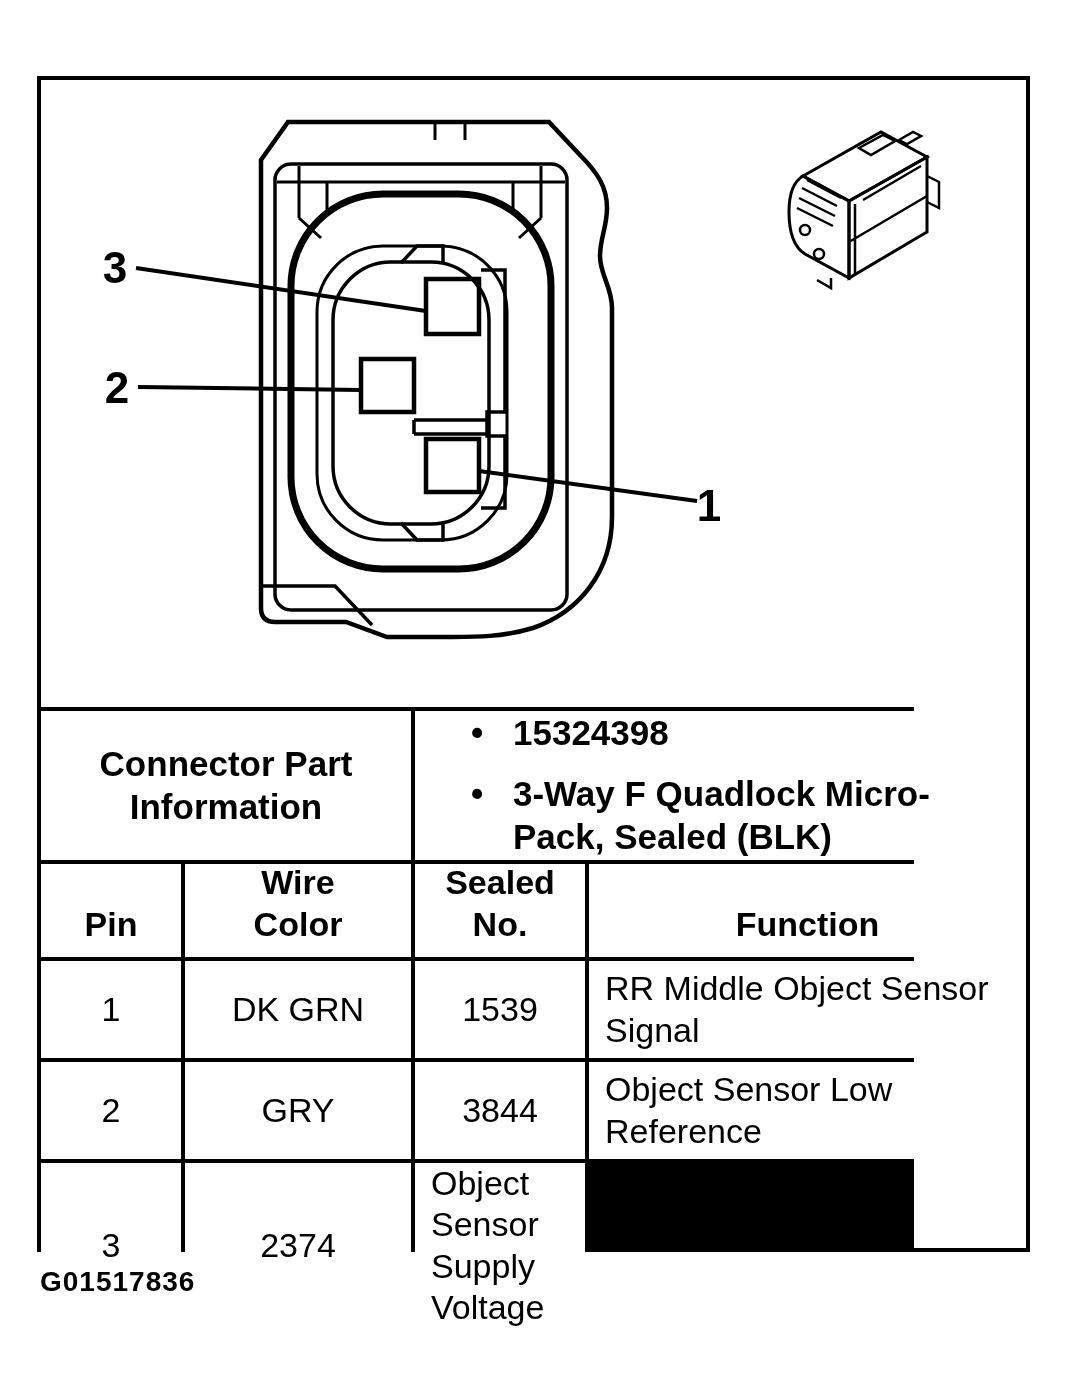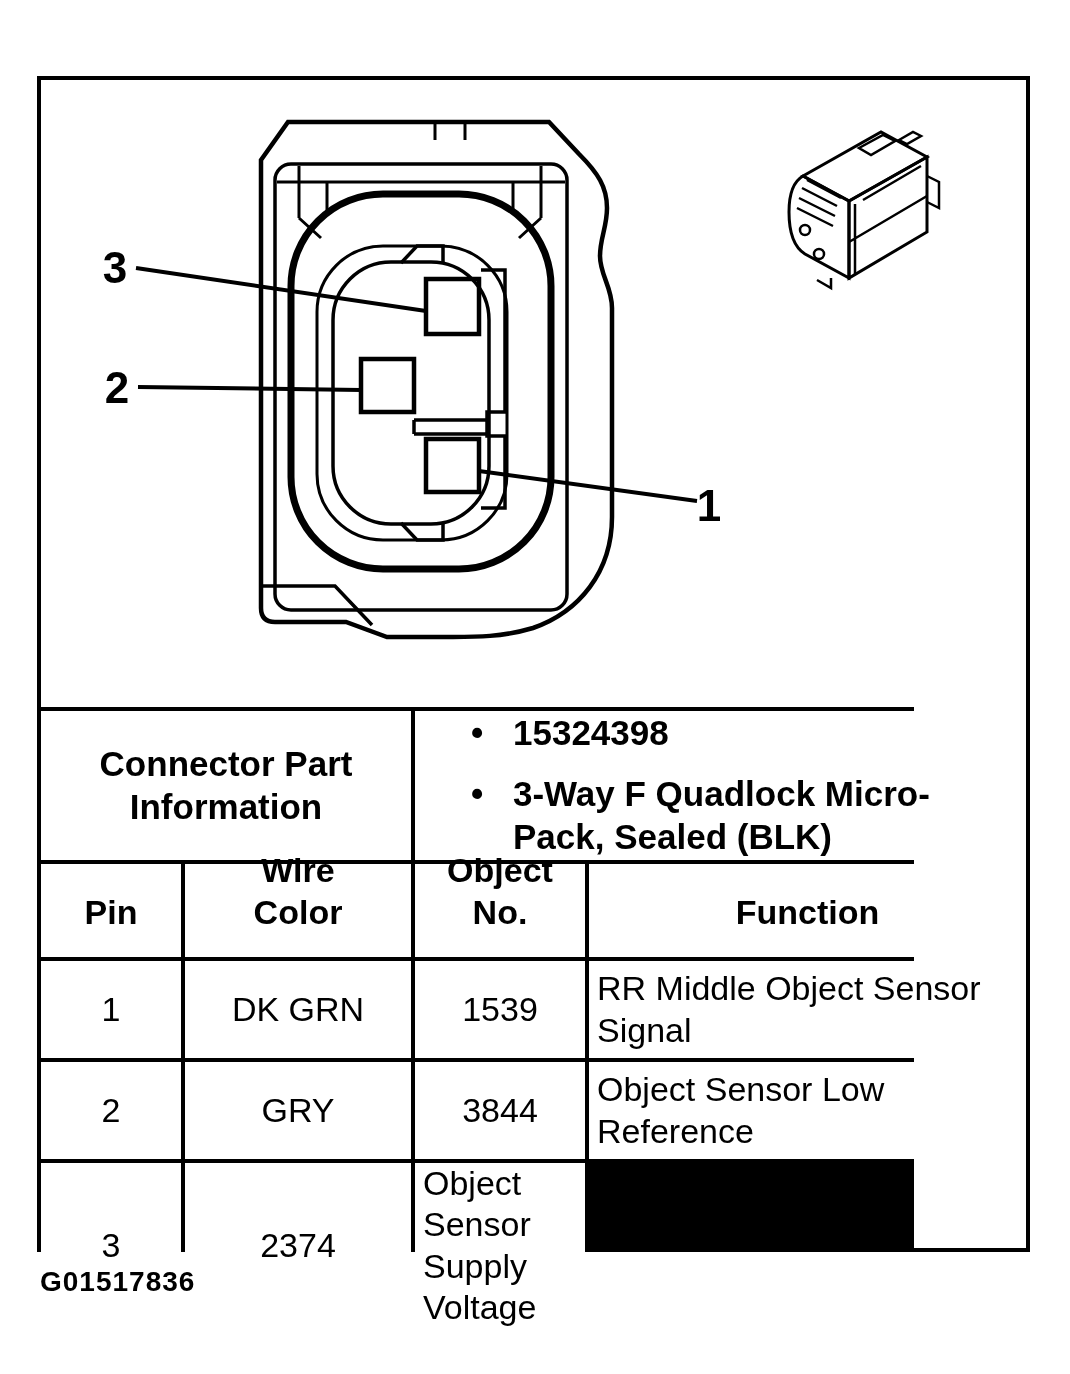--- a/index.html
+++ b/index.html
@@ -23,24 +23,24 @@
   .c{background:#fff;display:flex;align-items:center;justify-content:center;
      text-align:center;font-size:34px;font-weight:bold;line-height:1.22;}
   .span-a{grid-column:1/3;}
   .span-b{grid-column:3/5;}
   .prewrap{white-space:pre-line;}
   .partinfo-label{font-size:35px;}
   .bullets{flex-direction:column;align-items:stretch;justify-content:center;
      text-align:left;padding:6px 10px 6px 56px;gap:18px;font-size:35px;}
   .bullet-item{display:flex;align-items:flex-start;}
   .bullet-dot{width:42px;flex:0 0 42px;font-size:35px;}
-  .hdr{align-items:flex-end;padding-bottom:24px;}
+  .hdr{align-items:flex-end;padding-bottom:12px;}
   .datacell{font-weight:normal;}
   .funccell{font-weight:normal;justify-content:flex-start;text-align:left;
-     padding-left:8px;padding-right:6px;}
+     padding-left:16px;padding-right:6px;}
   .figure-id{
     position:absolute;left:40px;top:1266px;font-size:28px;font-weight:bold;
     letter-spacing:1px;
     text-align:center;
   }
   svg .ln{stroke:#000;fill:none;}
   svg text{font-family:"Liberation Sans",sans-serif;}
 </style>
 </head>
 <body>
@@ -119,21 +119,21 @@
       </div>
       <div class="bullet-item">
         <span class="bullet-dot">•</span>
         <span>3-Way F Quadlock Micro-Pack, Sealed (BLK)</span>
       </div>
     </div>
 
     <div class="c hdr">Pin</div>
     <div class="c hdr prewrap">Wire
 Color</div>
-    <div class="c hdr prewrap">Object
+    <div class="c hdr prewrap">Sealed
 No.</div>
     <div class="c hdr">Function</div>
 
     <div class="c datacell">1</div>
     <div class="c datacell">DK GRN</div>
     <div class="c datacell">1539</div>
     <div class="c funccell">RR Middle Object Sensor Signal</div>
 
     <div class="c datacell">2</div>
     <div class="c datacell">GRY</div>

